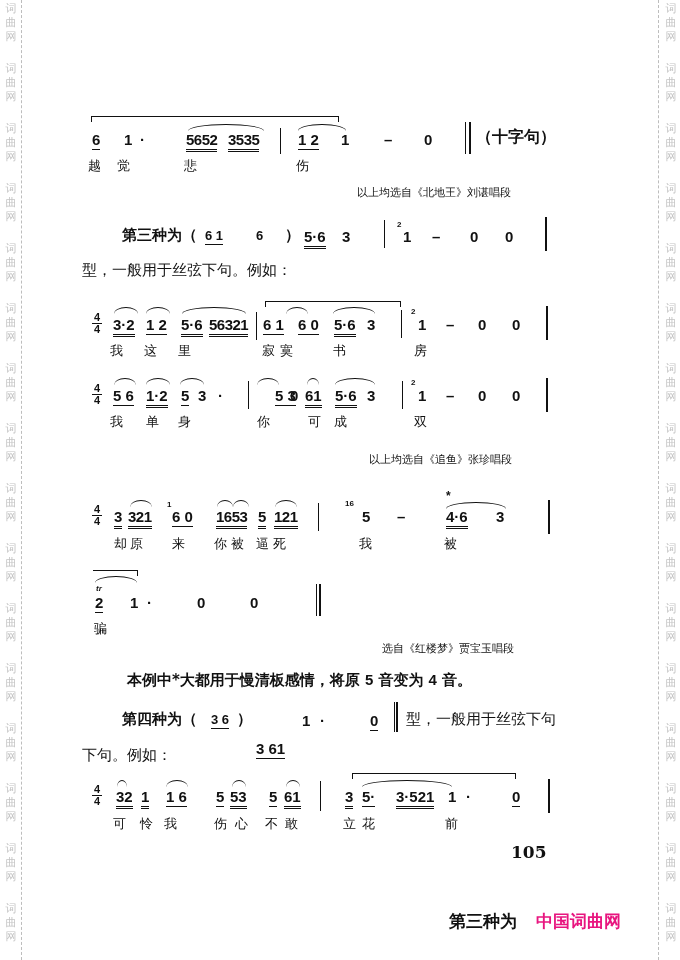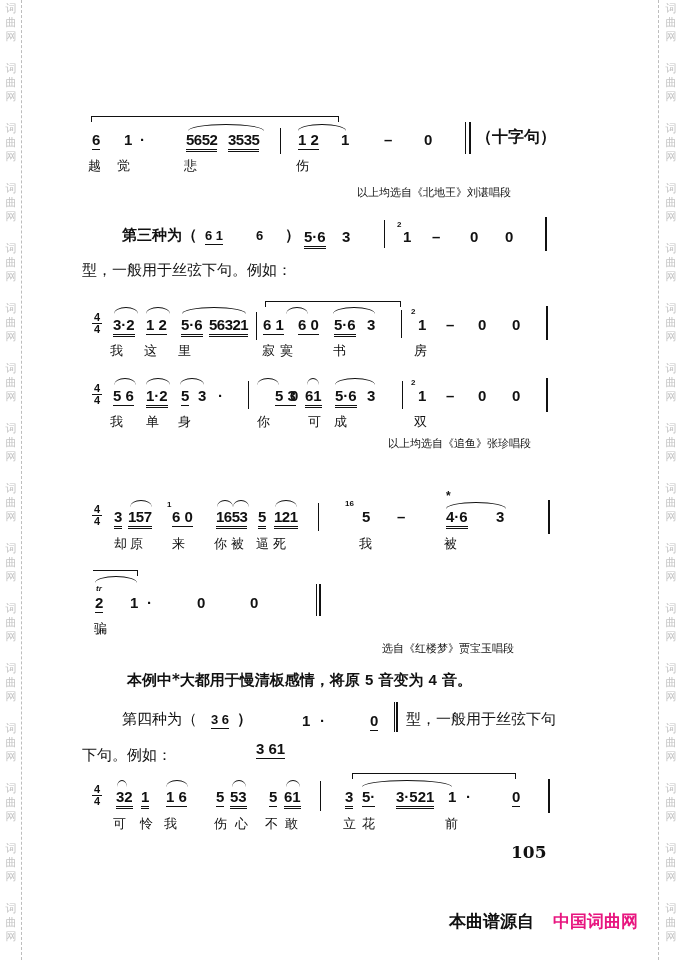--- a/index.html
+++ b/index.html
@@ -305,31 +305,31 @@
   <span class="abs num" style="left:478px;top:387px;">0</span>
   <span class="abs num" style="left:512px;top:387px;">0</span>
   <div class="bar" style="left:546px;top:378px;height:34px;border-left-width:2.5px;"></div>
   <span class="abs lyric" style="left:110px;top:413px;">我</span>
   <span class="abs lyric" style="left:146px;top:413px;">单</span>
   <span class="abs lyric" style="left:178px;top:413px;">身</span>
   <span class="abs lyric" style="left:257px;top:413px;">你</span>
   <span class="abs lyric" style="left:308px;top:413px;">可</span>
   <span class="abs lyric" style="left:334px;top:413px;">成</span>
   <span class="abs lyric" style="left:414px;top:413px;">双</span>
-  <span class="abs credit" style="left:369px;top:436px;margin-left:19px;">以上均选自《追鱼》张珍唱段</span>
+  <span class="abs credit" style="left:369px;top:452px;">以上均选自《追鱼》张珍唱段</span>
 </div>
 
 <div>
   <div class="timesig" style="left:92px;top:504px;"><span class="t">4</span><span>4</span></div>
   <div class="slur" style="left:130px;top:500px;width:22px;"></div>
   <div class="slur" style="left:217px;top:500px;width:16px;"></div>
   <div class="slur" style="left:233px;top:500px;width:16px;"></div>
   <div class="slur" style="left:275px;top:500px;width:22px;"></div>
   <span class="abs num ul2" style="left:114px;top:508px;">3</span>
-  <span class="abs num ul2" style="left:128px;top:508px;letter-spacing:-0.5px;">157</span>
+  <span class="abs num ul2" style="left:128px;top:508px;letter-spacing:-0.5px;">321</span>
   <span class="grace" style="left:167px;top:500px;">1</span>
   <span class="abs num ul1" style="left:172px;top:508px;">6 0</span>
   <span class="abs num ul2" style="left:216px;top:508px;letter-spacing:-0.5px;">1653</span>
   <span class="abs num ul2" style="left:258px;top:508px;">5</span>
   <span class="abs num ul2" style="left:274px;top:508px;letter-spacing:-0.5px;">121</span>
   <div class="bar" style="left:318px;top:503px;height:28px;"></div>
   <span class="grace" style="left:345px;top:499px;">16</span>
   <span class="abs num" style="left:362px;top:508px;">5</span>
   <span class="abs num" style="left:397px;top:508px;">–</span>
   <span class="abs num" style="left:446px;top:489px;font-size:12px;">*</span>
@@ -364,21 +364,21 @@
 
 <div class="abs" style="left:127px;top:670px;">
   <span class="prose">本例中*大都用于慢清板</span><span class="prose">感情，将原</span>
   <span class="num">5</span>
   <span class="prose">音变为</span>
   <span class="num">4</span>
   <span class="prose">音。</span>
 </div>
 
 <div>
-  <span class="abs prose" style="left:122px;top:710px;font-weight:normal;">第四种为（</span>
+  <span class="abs prose" style="left:122px;top:710px;font-weight:bold;">第四种为（</span>
   <span class="abs num ul1" style="left:211px;top:712px;font-size:13px;">3 6</span>
   <span class="abs prose" style="left:237px;top:710px;">）</span>
   <span class="abs num ul1" style="left:256px;top:712px;margin-top:28px;">3 61</span>
   <span class="abs num" style="left:302px;top:712px;">1</span>
   <span class="abs num" style="left:320px;top:712px;">·</span>
   <span class="abs num ul1" style="left:370px;top:712px;">0</span>
   <div class="dbar" style="left:394px;top:702px;height:30px;width:1px;"></div>
   <span class="abs prose" style="left:406px;top:710px;font-weight:normal;">型，一般用于丝弦下句</span>
   <span class="abs prose" style="left:82px;top:746px;font-weight:normal;">下句。例如：</span>
 </div>
@@ -414,15 +414,15 @@
   <span class="abs lyric" style="left:265px;top:815px;">不</span>
   <span class="abs lyric" style="left:285px;top:815px;">敢</span>
   <span class="abs lyric" style="left:343px;top:815px;">立</span>
   <span class="abs lyric" style="left:362px;top:815px;">花</span>
   <span class="abs lyric" style="left:445px;top:815px;">前</span>
 </div>
 
 <span class="abs pageno" style="left:511px;top:842px;">105</span>
 
 <div class="abs" style="left:449px;top:910px;">
-  <span class="footer-a">本曲谱源自</span>
+  <span class="footer-a">第三种为</span>
   <span class="footer-b" style="margin-left:14px;">中国词曲网</span>
 </div>
 
 </body></html>

